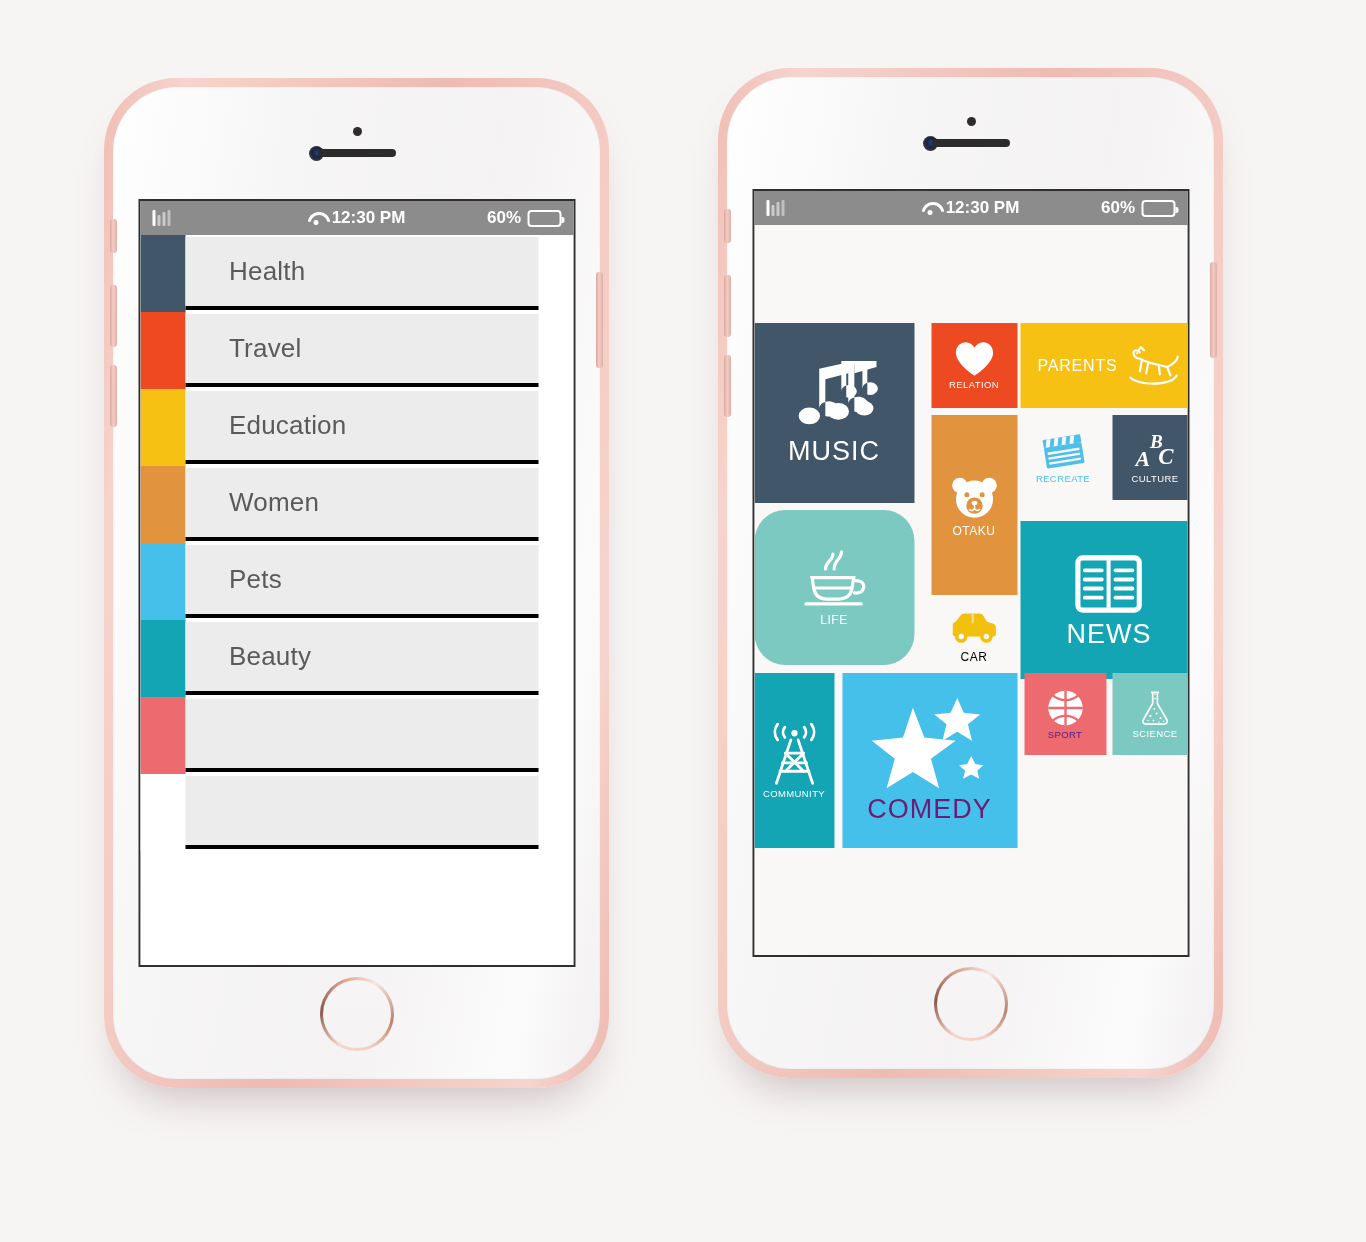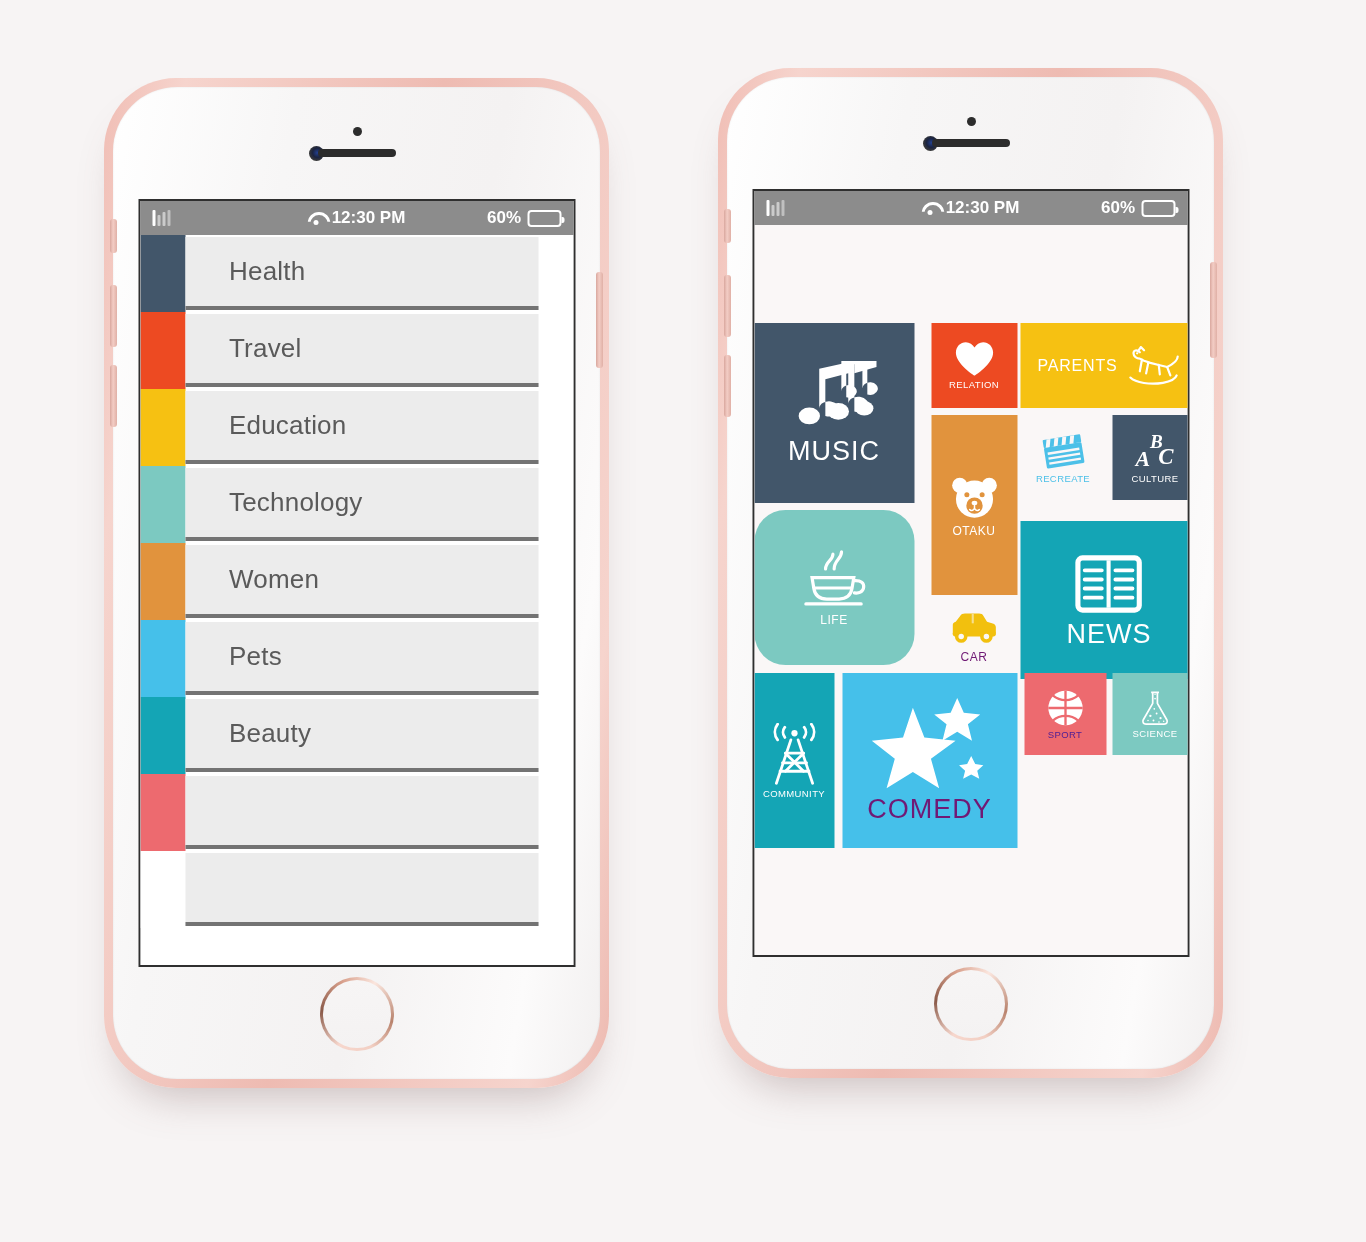--- a/index.html
+++ b/index.html
@@ -145,21 +145,21 @@
     display: flex;
     align-items: center;
   }
   .row-strip { width: 45px; height: 100%; flex: 0 0 45px; }
   .row-body {
     flex: 1; height: 73px; margin-top: 0;
     background: #ececec;
     display: flex; align-items: center;
     padding-left: 44px;
     margin-right: 35px;
-    border-bottom: 4px solid #737373;
+    border-bottom: 4px solid #000000;
   }
   .row-label {
     font-size: 26px; color: #5a5a5a; font-weight: 500;
     letter-spacing: .2px;
   }
 
   
   .tile-screen { height: calc(100% - 34px); background: #faf7f7; position: relative; }
 
   .searchbar {
@@ -253,26 +253,20 @@
             <div class="list-row">
               <div class="row-strip" style="background: rgb(237, 74, 34);"></div>
               <div class="row-body">
                 <span class="row-label">Travel</span>
               </div>
             </div>
             <div class="list-row">
               <div class="row-strip" style="background: rgb(246, 193, 18);"></div>
               <div class="row-body">
                 <span class="row-label">Education</span>
-              </div>
-            </div>
-            <div class="list-row">
-              <div class="row-strip" style="background: rgb(124, 201, 193);"></div>
-              <div class="row-body">
-                <span class="row-label">Technology</span>
               </div>
             </div>
             <div class="list-row">
               <div class="row-strip" style="background: rgb(225, 147, 61);"></div>
               <div class="row-body">
                 <span class="row-label">Women</span>
               </div>
             </div>
             <div class="list-row">
               <div class="row-strip" style="background: rgb(69, 192, 234);"></div>
@@ -425,21 +419,21 @@
                   <svg width="71.3" height="62" viewBox="0 0 58 50" fill="none" stroke="#ffffff" stroke-width="2.6" stroke-linecap="round">
     <path d="M22 16 C22 10 28 9 28 4 M29 16 C29 9 35 8 35 2"></path>
     <path d="M11 23 L45 23 L43.5 32 C42.5 37.6 38.5 40.5 33 40.5 L23 40.5 C17.5 40.5 13.5 37.6 12.5 32 Z"></path>
     <path d="M45 25.5 C51 25 53.5 27.5 53 31 C52.5 34.8 49 36 45.5 35.5"></path>
     <path d="M13.5 31.5 L43 31.5"></path>
     <path d="M6 44.5 L51 44.5"></path>
   </svg>
                 </span>
                 <span class="tlabel">LIFE</span>
               </div>
-              <div class="tile sm" style="left: 177px; top: 280px; width: 86px; height: 62px; background: transparent; color: #701a75;">
+              <div class="tile sm" style="left: 177px; top: 280px; width: 86px; height: 62px; background: transparent; color: #000000;">
                 <span class="ticon">
                   <svg width="54.6" height="42" viewBox="0 0 52 32" fill="#f2c00e">
     <path d="M6 22 L6 14 C6 12.5 7 11.5 8.8 11 L13 5.5 C14 4 15.6 3.2 17.6 3.2 L31 3.2 C33 3.2 34.4 4 35.2 5.5 L38.6 11 L44 12.6 C46 13.2 47 14.4 47 16.2 L47 22 Z"></path>
     <rect x="6" y="20" width="41" height="5" rx="2"></rect>
     <circle cx="14" cy="25" r="6" fill="#f2c00e"></circle>
                     <circle cx="38" cy="25" r="6" fill="#f2c00e"></circle>
     <circle cx="14" cy="25" r="2.6" fill="#faf7f7"></circle>
                     <circle cx="38" cy="25" r="2.6" fill="#faf7f7"></circle>
     <rect x="24" y="3.5" width="2" height="9" fill="#faf7f7" opacity=".55"></rect>
   </svg>

